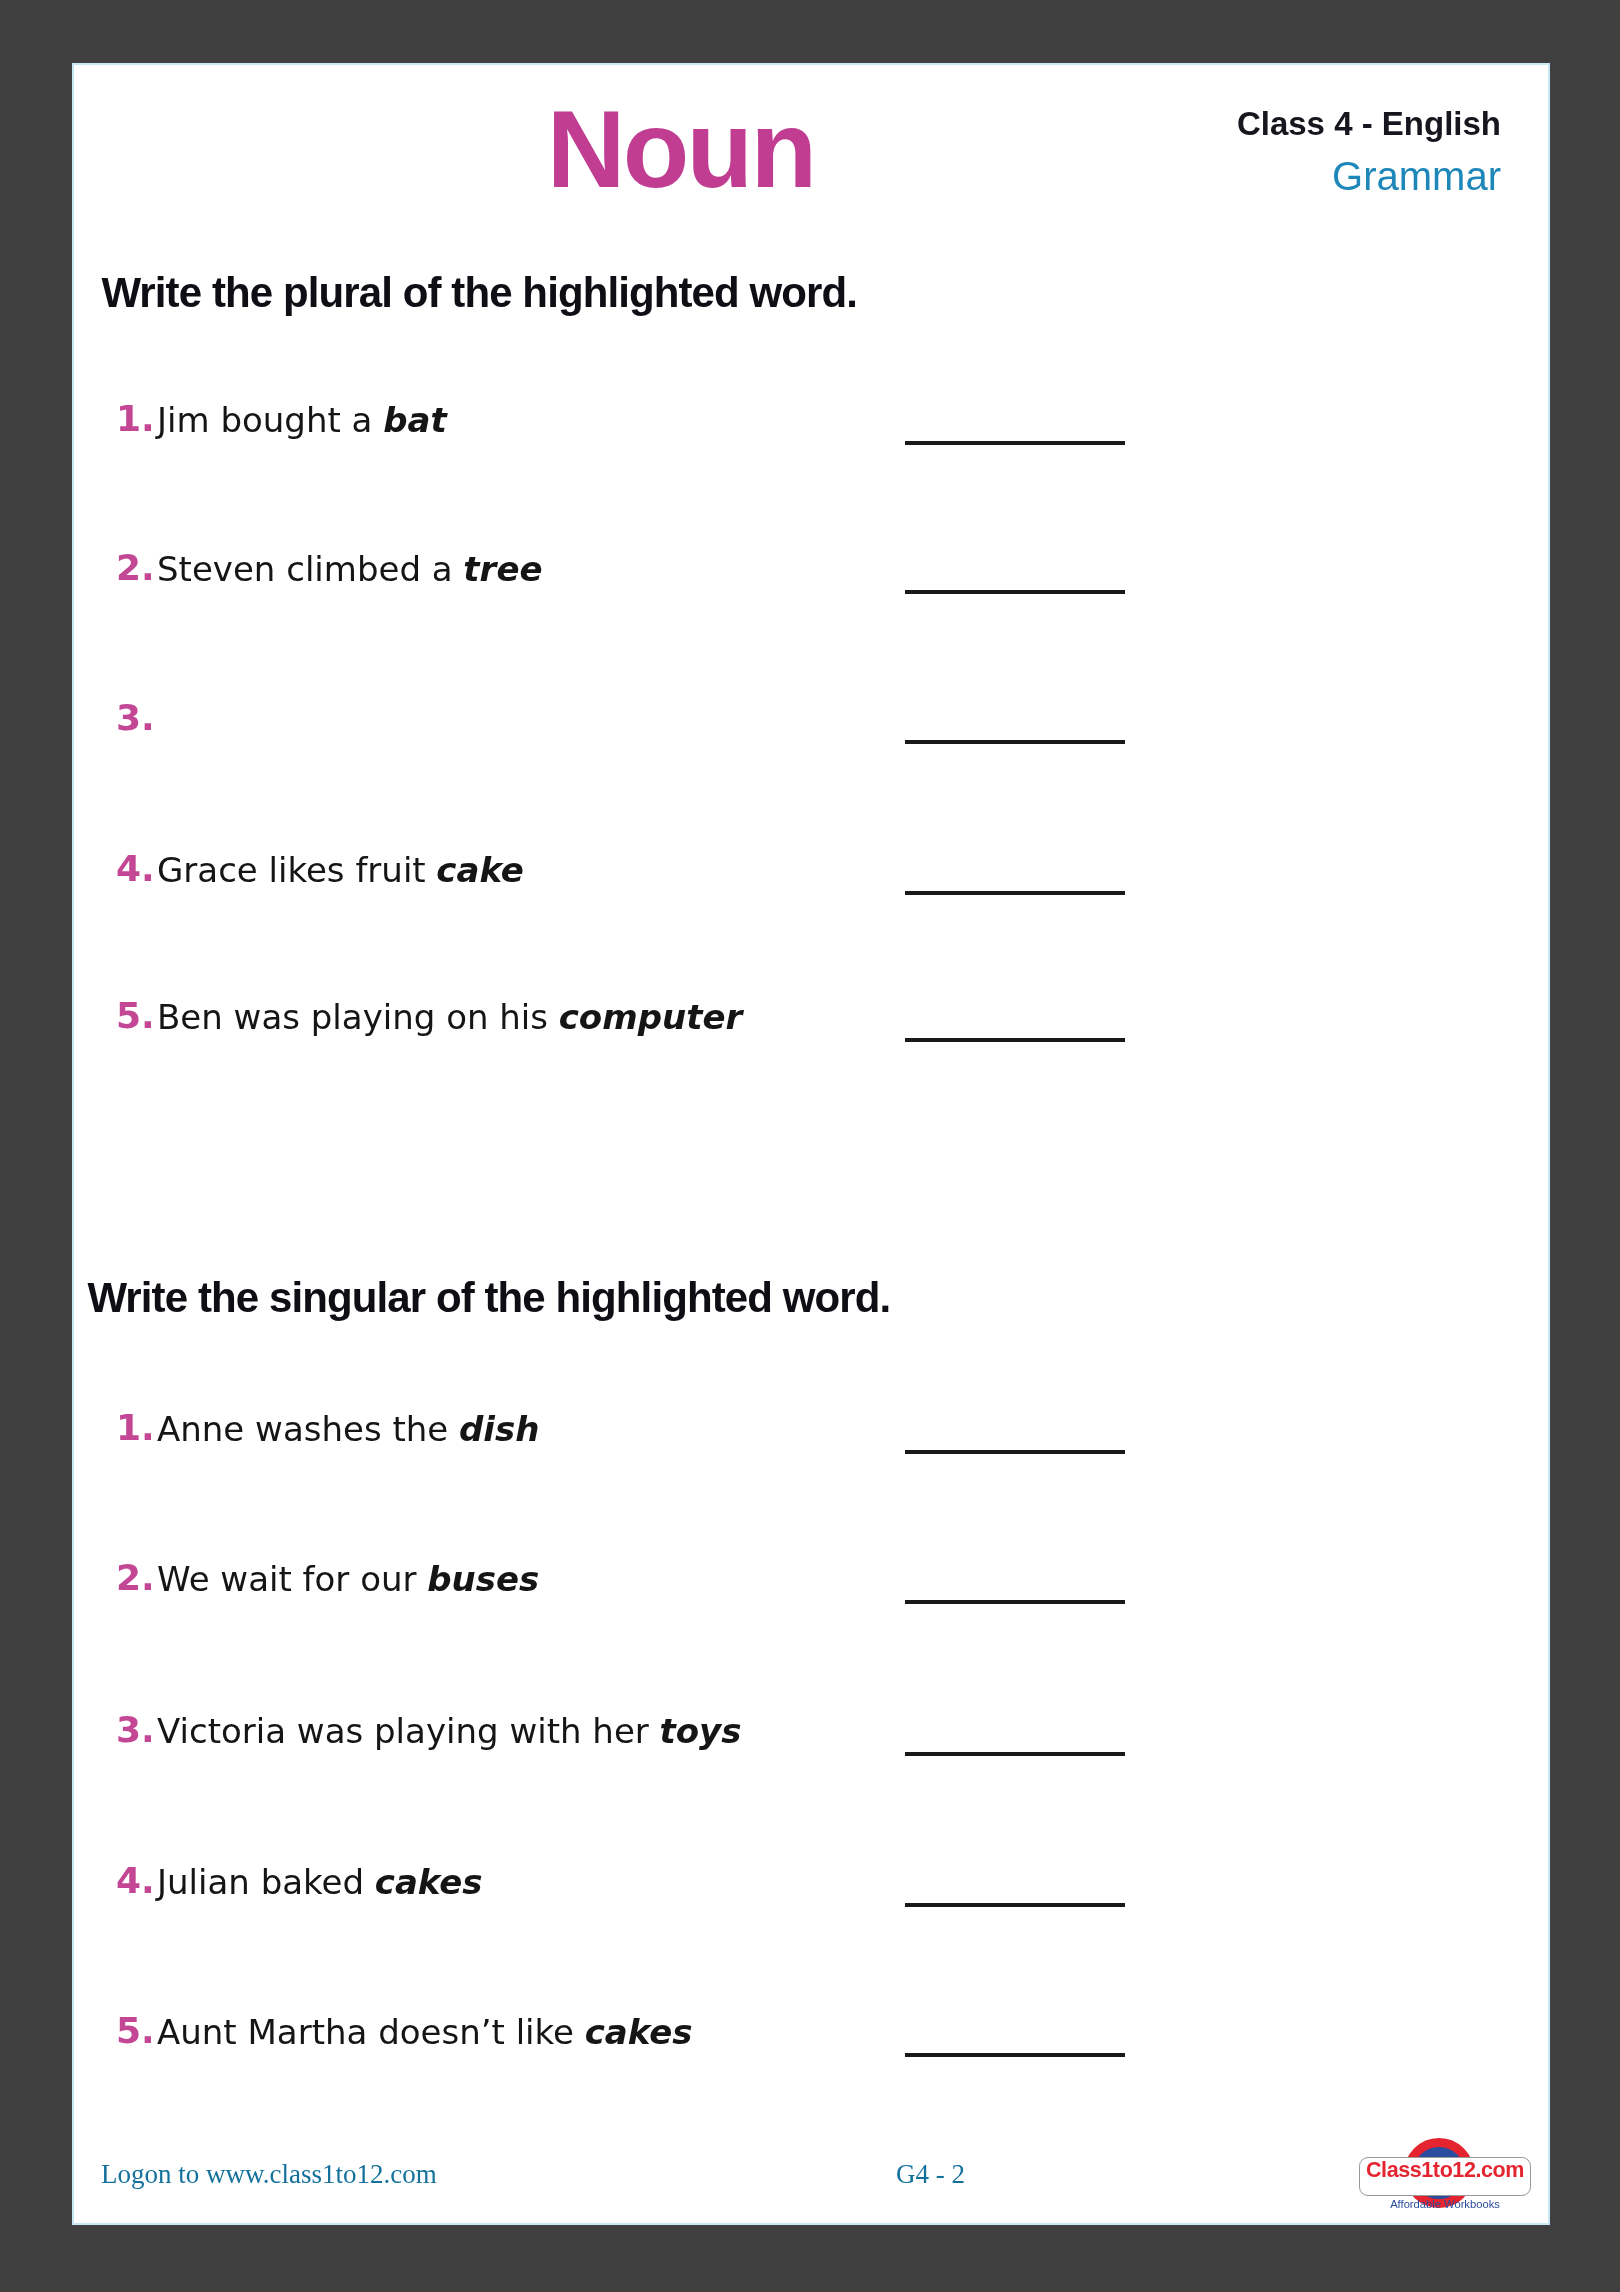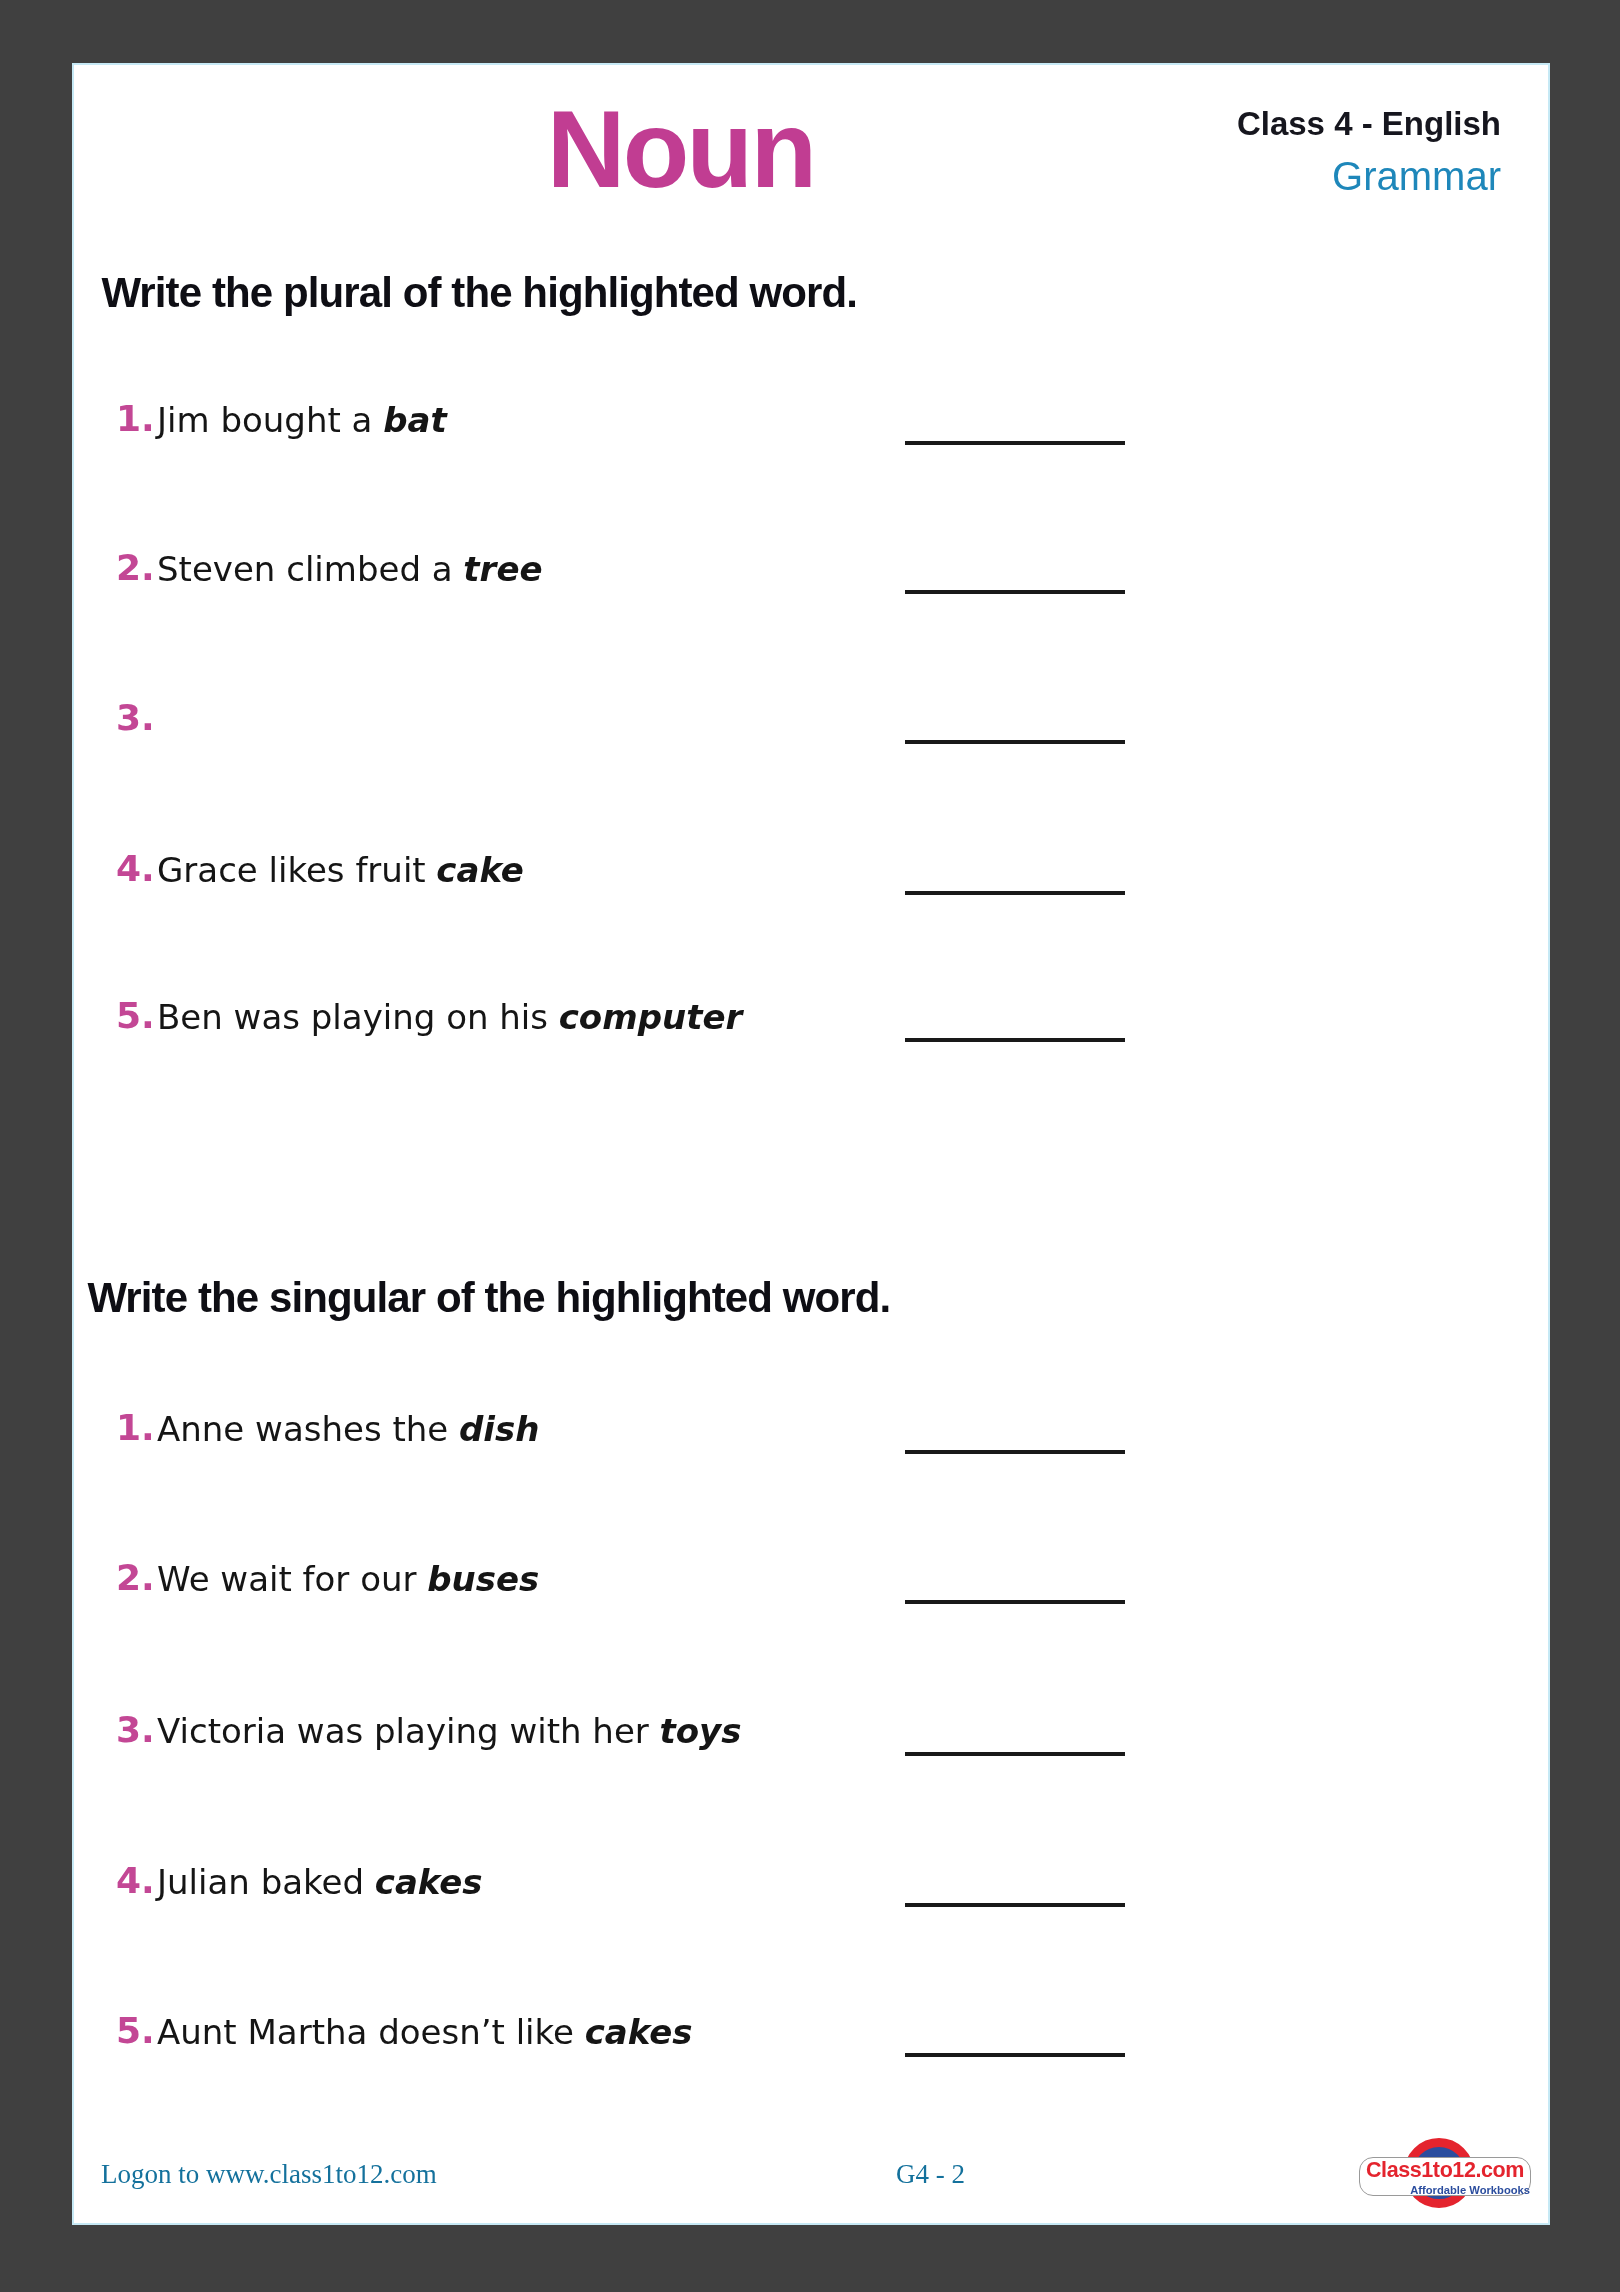--- a/index.html
+++ b/index.html
@@ -80,27 +80,27 @@
     width:70px;height:70px;border-radius:50%;
     background:#2b4d9e;
     border:9.9px solid #e4242e;
     box-sizing:border-box;
   }
   .logo-box{
     position:absolute;left:0;top:19.7px;
     width:172px;height:39px;
     background:#ffffff;
     border:1.8px solid #9a9a9a;
-    border-radius:14px;
+    border-radius:9px;
     box-sizing:border-box;
     text-align:center;
     line-height:1;
   }
   .logo-title{font-size:21.5px;font-weight:bold;color:#e4242e;margin-top:2.7px;letter-spacing:-0.4px;}
-  .logo-sub{font-size:11.2px;font-weight:bold;color:#2b4d9e;margin-top:3px;text-align:right;}
+  .logo-sub{font-size:11.2px;font-weight:normal;color:#2b4d9e;margin-top:17px;}
 </style>
 </head>
 <body>
 
 <div class="page">
   <div class="sheet">
 
     <div class="title">Noun</div>
 
     <div class="hdr">

